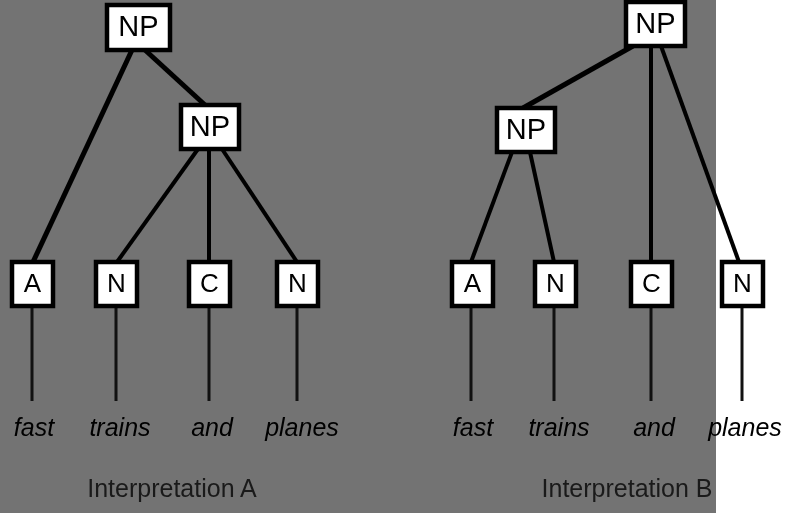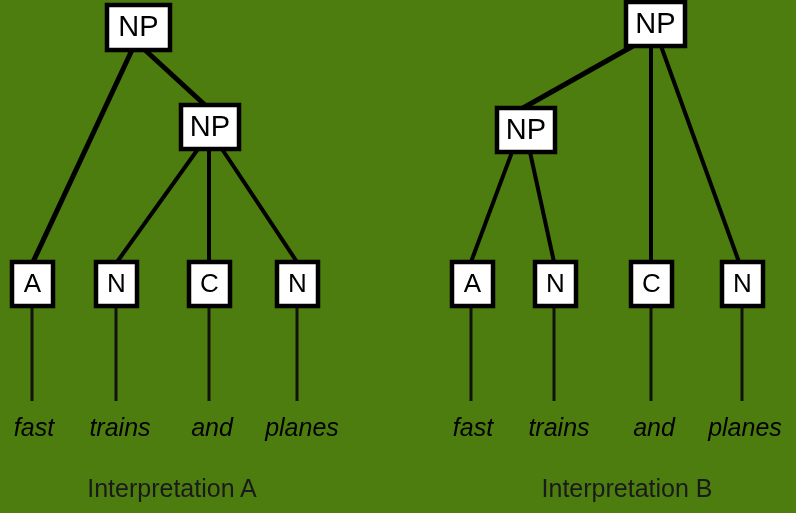--- a/index.html
+++ b/index.html
@@ -8,23 +8,23 @@
     background: #ffffff;
   }
   body {
     font-family: "Liberation Sans", sans-serif;
     width: 800px;
     height: 513px;
     overflow: hidden;
   }
   #canvas-root {
     position: relative;
-    width: 796px;
+    width: 716px;
     height: 513px;
-    background: #4d7c0f;
+    background: #737373;
   }
   svg.tree-svg {
     position: absolute;
     top: 0;
     left: 0;
     width: 800px;
     height: 513px;
   }
   .branch-line {
     stroke: #000000;

